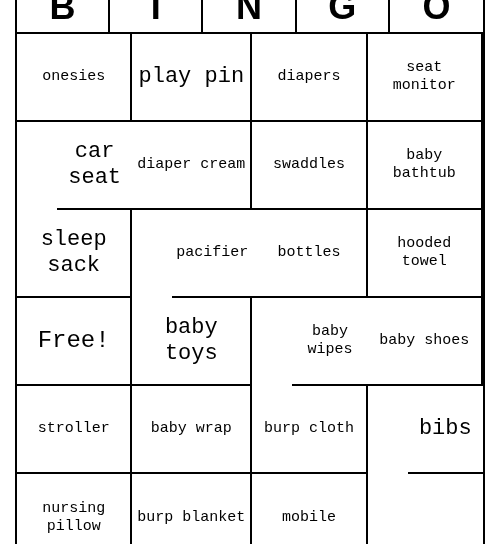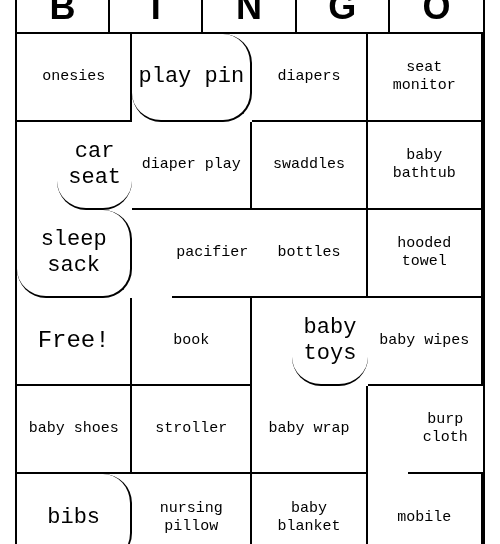--- a/index.html
+++ b/index.html
@@ -65,21 +65,20 @@
       border-right: none;
       margin-left: 40px;
     }
 
     .bingo-cell:nth-child(n+21) {
       border-bottom: none;
     }
 
     .bingo-cell.large-text {
       font-size: 22px;
-      border-radius: 29px;
     }
 
     .bingo-cell.free {
       font-size: 24px;
       font-weight: normal;
     }
 
     .cell-text {
       display: block;
     }
@@ -105,21 +104,21 @@
       <div class="bingo-cell">
         <span class="cell-text">diapers</span>
       </div>
       <div class="bingo-cell">
         <span class="cell-text">seat monitor</span>
       </div>
       <div class="bingo-cell large-text">
         <span class="cell-text">car seat</span>
       </div>
       <div class="bingo-cell">
-        <span class="cell-text">diaper play</span>
+        <span class="cell-text">diaper cream</span>
       </div>
       <div class="bingo-cell">
         <span class="cell-text">swaddles</span>
       </div>
       <div class="bingo-cell">
         <span class="cell-text">baby bathtub</span>
       </div>
       <div class="bingo-cell large-text">
         <span class="cell-text">sleep sack</span>
       </div>
@@ -127,23 +126,20 @@
         <span class="cell-text">pacifier</span>
       </div>
       <div class="bingo-cell">
         <span class="cell-text">bottles</span>
       </div>
       <div class="bingo-cell">
         <span class="cell-text">hooded towel</span>
       </div>
       <div class="bingo-cell free">
         <span class="cell-text">Free!</span>
-      </div>
-      <div class="bingo-cell">
-        <span class="cell-text">book</span>
       </div>
       <div class="bingo-cell large-text">
         <span class="cell-text">baby toys</span>
       </div>
       <div class="bingo-cell">
         <span class="cell-text">baby wipes</span>
       </div>
       <div class="bingo-cell">
         <span class="cell-text">baby shoes</span>
       </div>
@@ -156,19 +152,19 @@
       <div class="bingo-cell">
         <span class="cell-text">burp cloth</span>
       </div>
       <div class="bingo-cell large-text">
         <span class="cell-text">bibs</span>
       </div>
       <div class="bingo-cell">
         <span class="cell-text">nursing pillow</span>
       </div>
       <div class="bingo-cell">
-        <span class="cell-text">baby blanket</span>
+        <span class="cell-text">burp blanket</span>
       </div>
       <div class="bingo-cell">
         <span class="cell-text">mobile</span>
       </div>
     </div>
 </div>
 
 </body></html>

